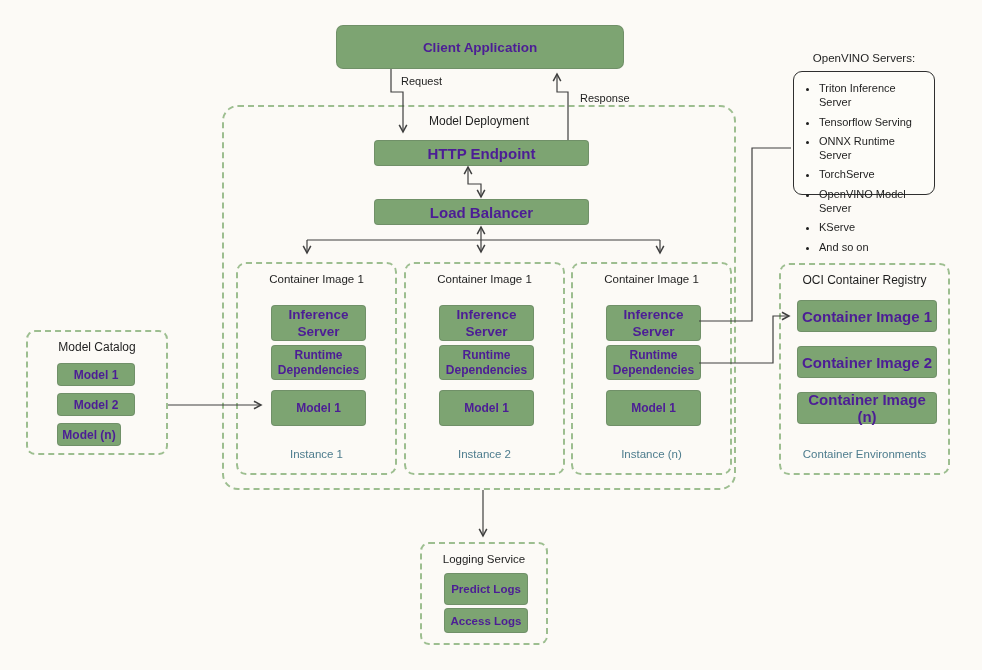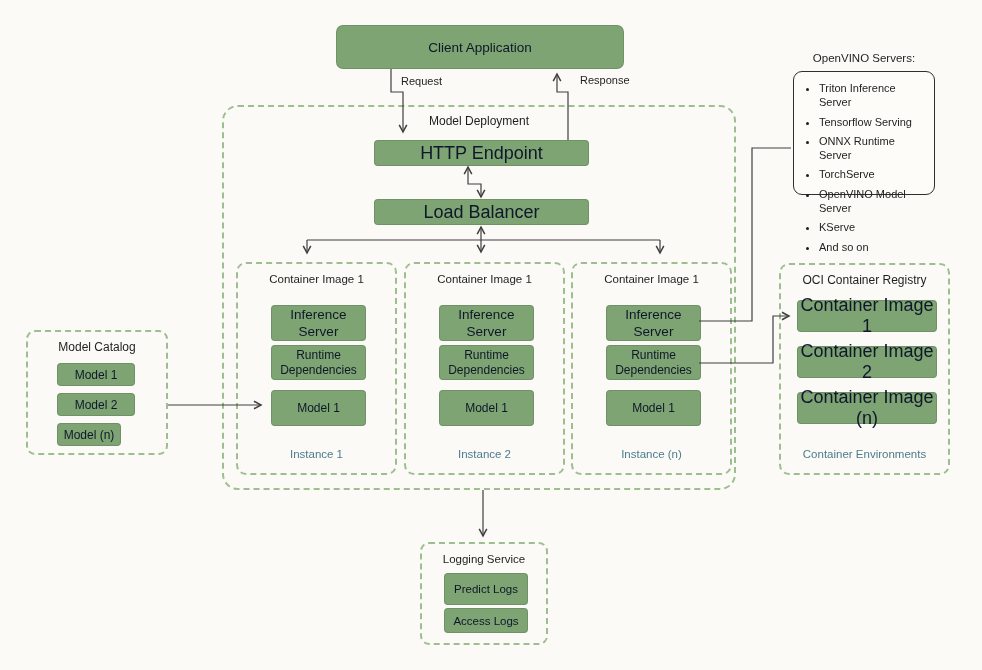--- a/index.html
+++ b/index.html
@@ -4,36 +4,36 @@
 <style>
   html,body{margin:0;padding:0;}
   body{
     width:982px;height:670px;position:relative;overflow:hidden;
     background:#FCFAF6;
     font-family:"Liberation Sans", sans-serif;
     color:#1e1e1e;
   }
   .gbox{
     position:absolute;box-sizing:border-box;
-    background:#7DA472;color:#0f172a;
+    background:#7DA472;color:#4c1d95;
     border-radius:4px;border:1px solid rgba(90,110,85,.35);
     display:flex;align-items:center;justify-content:center;
-    text-align:center;z-index:2;
+    text-align:center;z-index:2;font-weight:bold;
   }
   .dashed{
     position:absolute;box-sizing:border-box;
     border:2px dashed #9DBE90;border-radius:12px;
     z-index:1;
   }
   .lbl{position:absolute;white-space:nowrap;z-index:3;}
   .center{text-align:center;}
   .teal{color:#4D7C8D;}
   .black{color:#1e1e1e;}
   .f11{font-size:11px;}  .f115{font-size:11.5px;}
-  .f12{font-size:12px;}  .f125{font-size:18px;}
+  .f12{font-size:12px;}  .f125{font-size:15px;}
   .f135{font-size:13.5px;line-height:17px;}
   #connectors{position:absolute;left:0;top:0;z-index:5;pointer-events:none;}
   .legend-box{
     position:absolute;box-sizing:border-box;
     border:1.4px solid #2F2F2F;border-radius:9px;background:#FDFCF8;z-index:2;
   }
   .legend-box ul{margin:9px 0 0 4px;padding-left:16px;font-size:11px;line-height:14.3px;}
   .legend-box li{margin:5px;padding:0;}
   .inst-container{border-radius:10px;}
   .ci-title{position:absolute;top:9px;left:0;width:100%;text-align:center;font-size:11.5px;z-index:3;}
@@ -61,21 +61,21 @@
     <path d="M699,363 L773,363 L773,316 L789,316" marker-end="url(#arr)"></path>
     <path d="M483,490 L483,536" marker-end="url(#arr)"></path>
   </g>
 </svg>
 
 <div class="gbox f135" style="left:336px;top:25px;width:288px;height:44px;border-radius:7px;">
   <span>Client Application</span>
 </div>
 
 <div class="lbl f11 black" style="left:401px;top:75px;">Request</div>
-<div class="lbl f11 black" style="left:573px;top:74px;padding-left:7px;">Response</div>
+<div class="lbl f11 black" style="left:573px;top:92px;padding-left:7px;">Response</div>
 
 <div class="dashed" style="left:222px;top:105px;width:514px;height:385px;border-radius:16px;"></div>
 <div class="lbl f12 black center" style="left:379px;top:114px;width:200px;">Model Deployment</div>
 
 <div class="gbox f125" style="left:374px;top:140px;width:215px;height:26px;">
   <span>HTTP Endpoint</span>
 </div>
 
 <div class="gbox f125" style="left:374px;top:199px;width:215px;height:26px;">
   <span>Load Balancer</span>

